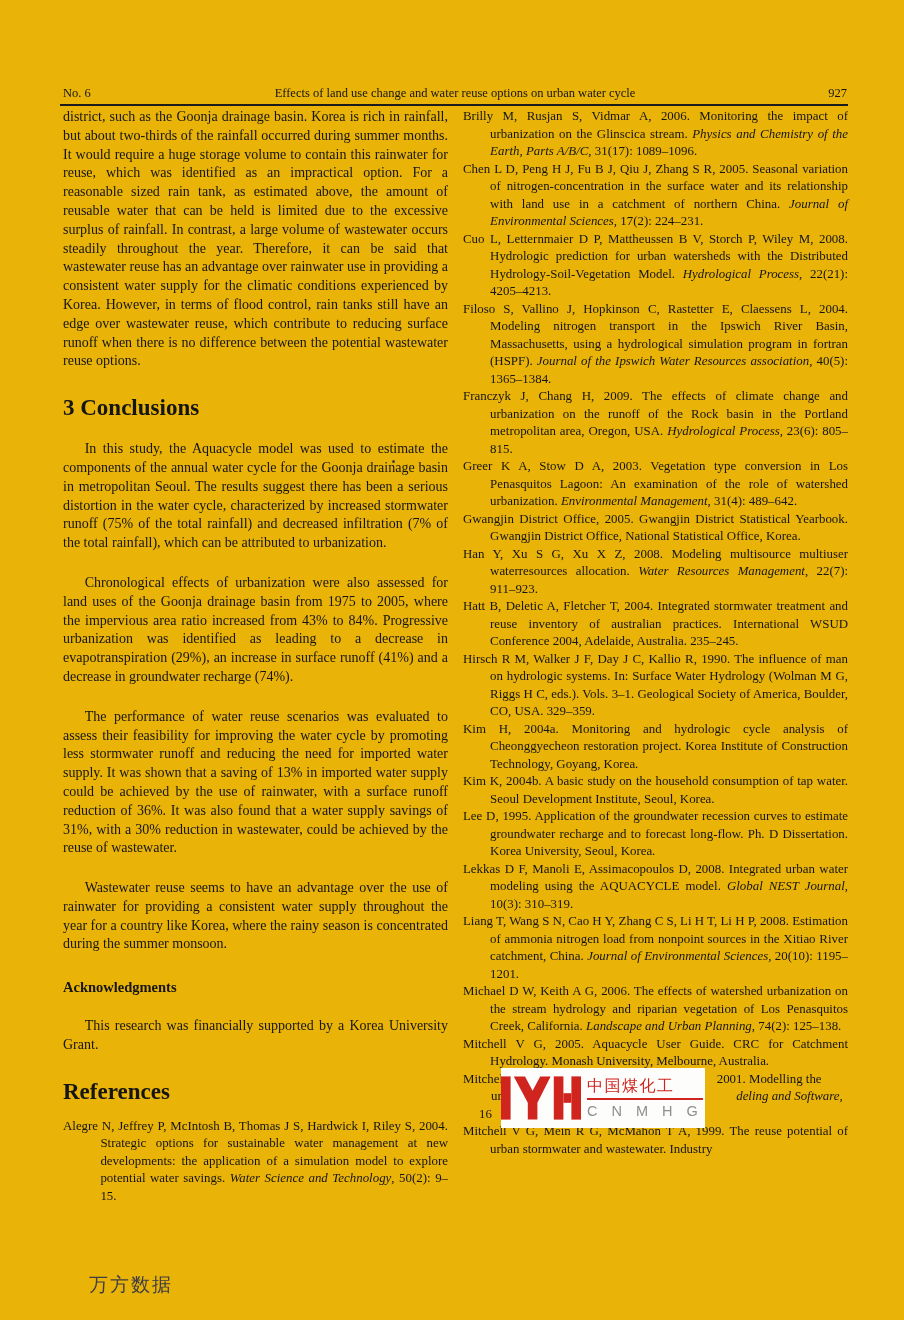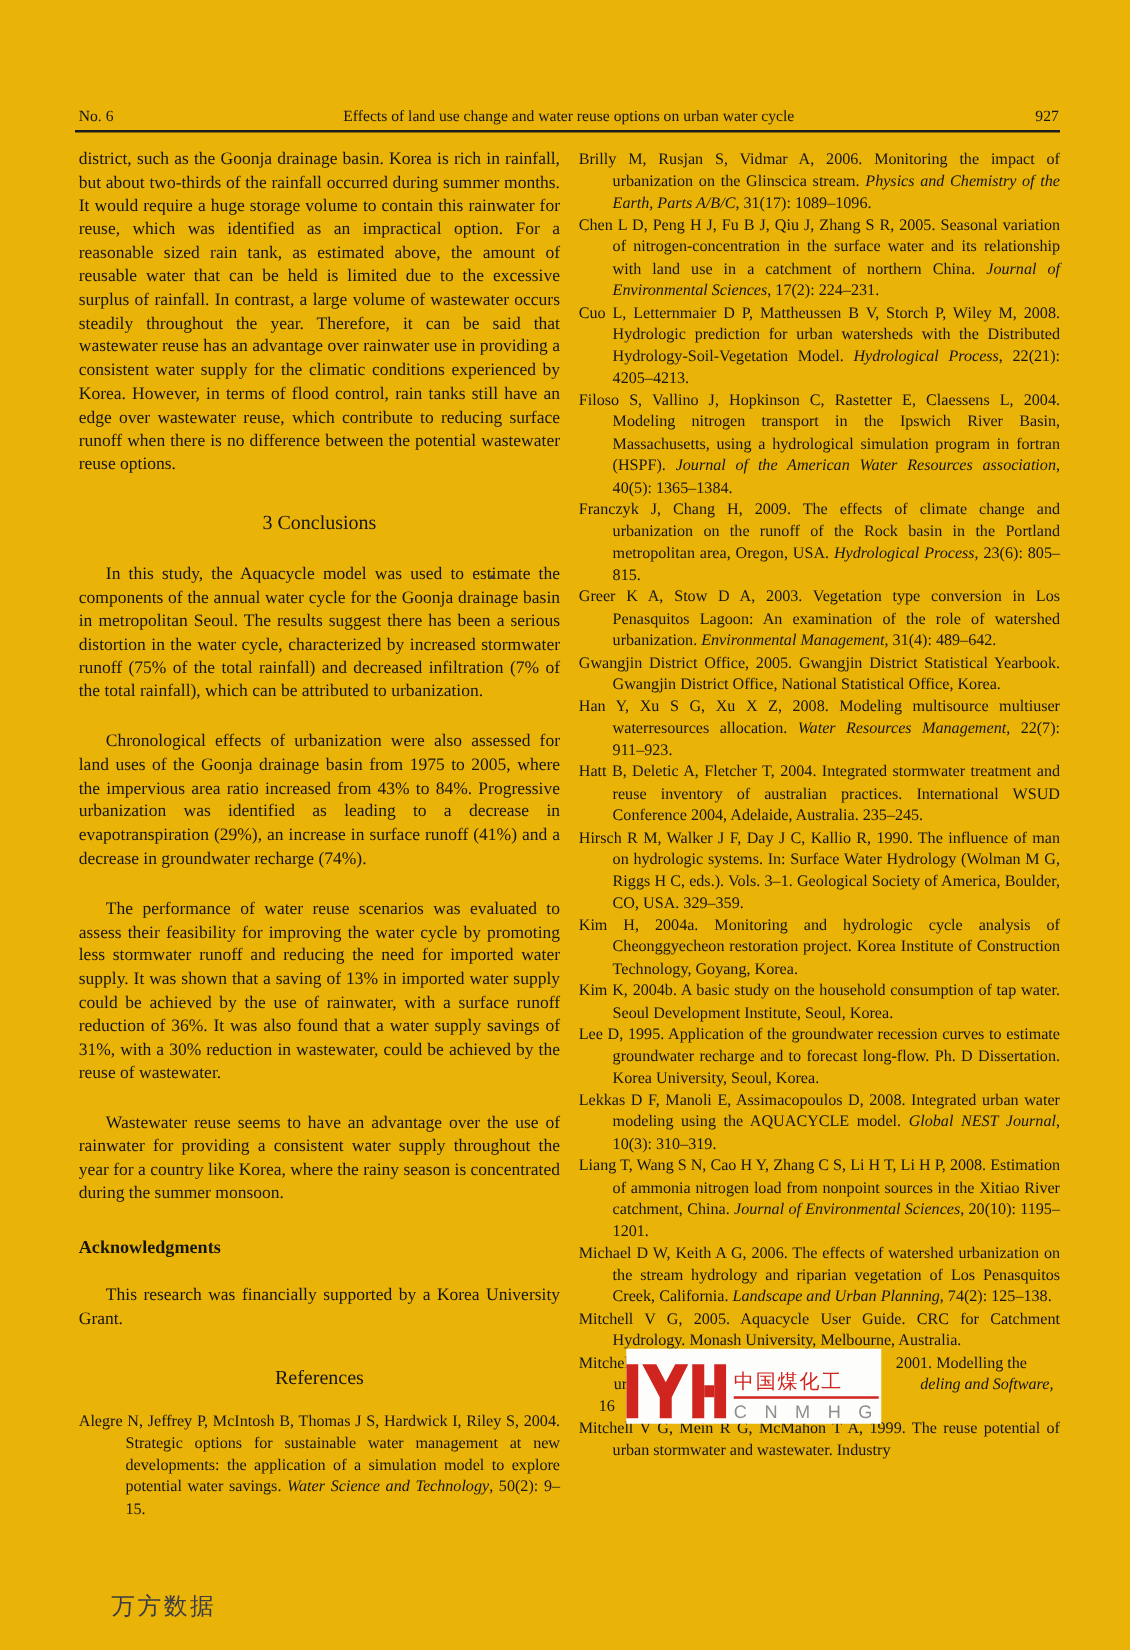--- a/index.html
+++ b/index.html
@@ -18,29 +18,29 @@
   }
   .pagehead .issue{position:absolute;left:0;top:0;}
   .pagehead .rtitle{position:absolute;left:0;right:0;text-align:center;top:0;}
   .pagehead .pageno{position:absolute;right:0;top:0;}
   .headrule{
     position:absolute;top:104px;left:60px;right:56px;
     height:0;border-top:2.4px solid #1c1c1c;
   }
   
   .columns{
-    position:absolute;top:119px;left:63px;width:786px;
+    position:absolute;top:108px;left:63px;width:786px;
     display:flex;gap:15px;
   }
   .col{width:385px;text-align:justify;}
   .col p{margin:0;font-size:14px;line-height:18.8px;}
   .col p.indent{text-indent:1.55em;margin-top:21px;}
   h2.sect{
-    font-size:16px;line-height:22px;font-weight:normal;
-    margin:26px 0 15px 0;text-align:center;
+    font-size:23px;line-height:22px;font-weight:bold;
+    margin:26px 0 15px 0;text-align:left;
   }
   h3.sect{
     font-size:14.5px;line-height:18px;font-weight:bold;
     margin:24px 0 13px 0;text-align:left;
   }
   .ref-list{margin:0;}
   .ref-entry{
     font-size:12.9px;line-height:17.5px;
     padding-left:2.1em;text-indent:-2.1em;
   }
@@ -48,21 +48,21 @@
   .it{font-style:italic;}
   
   .ref-occluded{padding-left:0;text-indent:0;position:relative;}
   .ref-occluded .ref-line{white-space:nowrap;text-indent:0;}
   .gapspan{display:inline-block;}
   
   .cnmhg{
     position:absolute;left:38px;top:-3px;
     width:204px;height:60px;
     background:#fdfdfc;
-    display:flex;align-items:flex-end;gap:6px;
+    display:flex;align-items:center;gap:6px;
     z-index:5;
   }
   .cnmhg svg{display:block;margin-top:1px;}
   .cnmhg-textcol{display:flex;flex-direction:column;}
   .cnmhg-cn{
     font-family:"DejaVu Sans", sans-serif;
     font-size:16px;line-height:19px;color:#d0241f;
     letter-spacing:1.5px;
     border-bottom:2.5px solid #d0241f;
     padding-bottom:3px;white-space:nowrap;
@@ -113,21 +113,21 @@
       <div class="ref-list ref-list-left" id="left-refs">
           <div class="ref-entry"><span>Alegre N, Jeffrey P, McIntosh B, Thomas J S, Hardwick I, Riley S, 2004. Strategic options for sustainable water management at new developments: the application of a simulation model to explore potential water savings. </span><span class="it">Water Science and Technology</span><span>, 50(2): 9–15.</span></div>
         </div>
     </div>
 
     <div class="col">
       <div class="ref-list" id="right-refs">
           <div class="ref-entry"><span>Brilly M, Rusjan S, Vidmar A, 2006. Monitoring the impact of urbanization on the Glinscica stream. </span><span class="it">Physics and Chemistry of the Earth, Parts A/B/C</span><span>, 31(17): 1089–1096.</span></div>
           <div class="ref-entry"><span>Chen L D, Peng H J, Fu B J, Qiu J, Zhang S R, 2005. Seasonal variation of nitrogen-concentration in the surface water and its relationship with land use in a catchment of northern China. </span><span class="it">Journal of Environmental Sciences</span><span>, 17(2): 224–231.</span></div>
           <div class="ref-entry"><span>Cuo L, Letternmaier D P, Mattheussen B V, Storch P, Wiley M, 2008. Hydrologic prediction for urban watersheds with the Distributed Hydrology-Soil-Vegetation Model. </span><span class="it">Hydrological Process</span><span>, 22(21): 4205–4213.</span></div>
-          <div class="ref-entry"><span>Filoso S, Vallino J, Hopkinson C, Rastetter E, Claessens L, 2004. Modeling nitrogen transport in the Ipswich River Basin, Massachusetts, using a hydrological simulation program in fortran (HSPF). </span><span class="it">Journal of the American Water Resources association</span><span>, 40(5): 1365–1384.</span></div>
+          <div class="ref-entry"><span>Filoso S, Vallino J, Hopkinson C, Rastetter E, Claessens L, 2004. Modeling nitrogen transport in the Ipswich River Basin, Massachusetts, using a hydrological simulation program in fortran (HSPF). </span><span class="it">Journal of the Ipswich Water Resources association</span><span>, 40(5): 1365–1384.</span></div>
           <div class="ref-entry"><span>Franczyk J, Chang H, 2009. The effects of climate change and urbanization on the runoff of the Rock basin in the Portland metropolitan area, Oregon, USA. </span><span class="it">Hydrological Process</span><span>, 23(6): 805–815.</span></div>
           <div class="ref-entry"><span>Greer K A, Stow D A, 2003. Vegetation type conversion in Los Penasquitos Lagoon: An examination of the role of watershed urbanization. </span><span class="it">Environmental Management</span><span>, 31(4): 489–642.</span></div>
           <div class="ref-entry"><span>Gwangjin District Office, 2005. Gwangjin District Statistical Yearbook. Gwangjin District Office, National Statistical Office, Korea.</span></div>
           <div class="ref-entry"><span>Han Y, Xu S G, Xu X Z, 2008. Modeling multisource multiuser waterresources allocation. </span><span class="it">Water Resources Management</span><span>, 22(7): 911–923.</span></div>
           <div class="ref-entry"><span>Hatt B, Deletic A, Fletcher T, 2004. Integrated stormwater treatment and reuse inventory of australian practices. International WSUD Conference 2004, Adelaide, Australia. 235–245.</span></div>
           <div class="ref-entry"><span>Hirsch R M, Walker J F, Day J C, Kallio R, 1990. The influence of man on hydrologic systems. In: Surface Water Hydrology (Wolman M G, Riggs H C, eds.). Vols. 3–1. Geological Society of America, Boulder, CO, USA. 329–359.</span></div>
           <div class="ref-entry"><span>Kim H, 2004a. Monitoring and hydrologic cycle analysis of Cheonggyecheon restoration project. Korea Institute of Construction Technology, Goyang, Korea.</span></div>
           <div class="ref-entry"><span>Kim K, 2004b. A basic study on the household consumption of tap water. Seoul Development Institute, Seoul, Korea.</span></div>
           <div class="ref-entry"><span>Lee D, 1995. Application of the groundwater recession curves to estimate groundwater recharge and to forecast long-flow. Ph. D Dissertation. Korea University, Seoul, Korea.</span></div>
           <div class="ref-entry"><span>Lekkas D F, Manoli E, Assimacopoulos D, 2008. Integrated urban water modeling using the AQUACYCLE model. </span><span class="it">Global NEST Journal</span><span>, 10(3): 310–319.</span></div>

